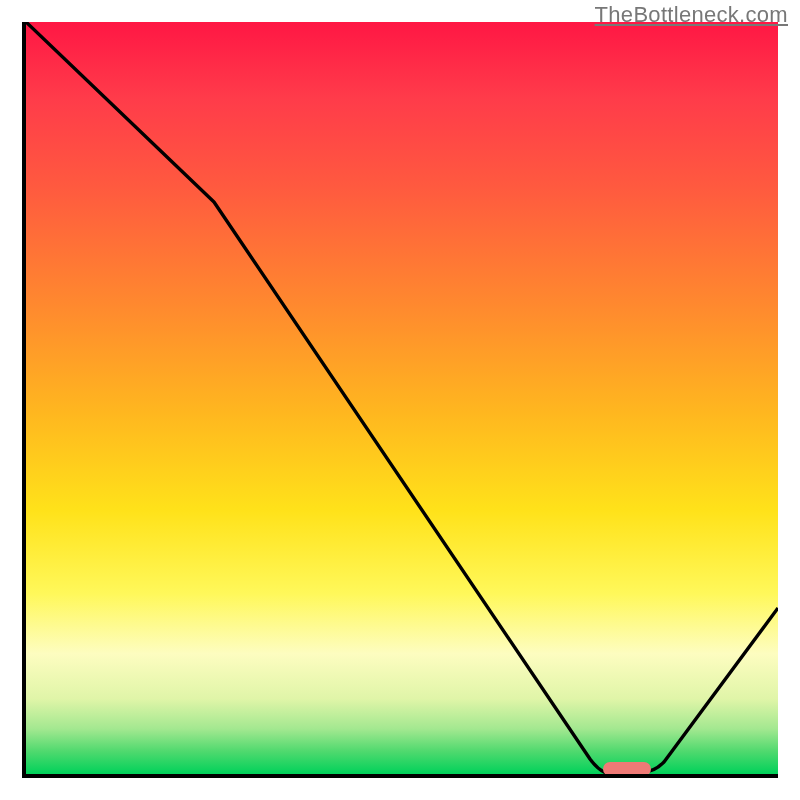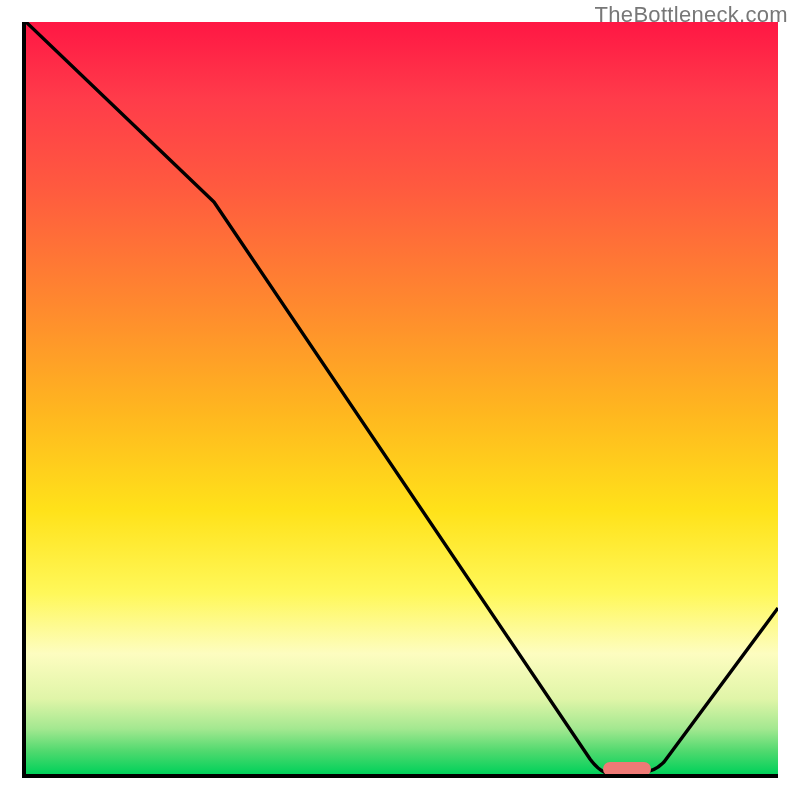--- a/index.html
+++ b/index.html
@@ -13,20 +13,21 @@
     overflow: hidden;
   }
   .watermark {
     position: absolute;
     top: 2px;
     right: 12px;
     color: #777;
     font-size: 22px;
     letter-spacing: 0.3px;
     z-index: 30;
+    text-decoration: underline;
   }
   .plot-frame {
     position: absolute;
     left: 22px;
     top: 22px;
     width: 756px;
     height: 756px;
     border-left: 4px solid #000;
     border-bottom: 4px solid #000;
     box-sizing: border-box;

